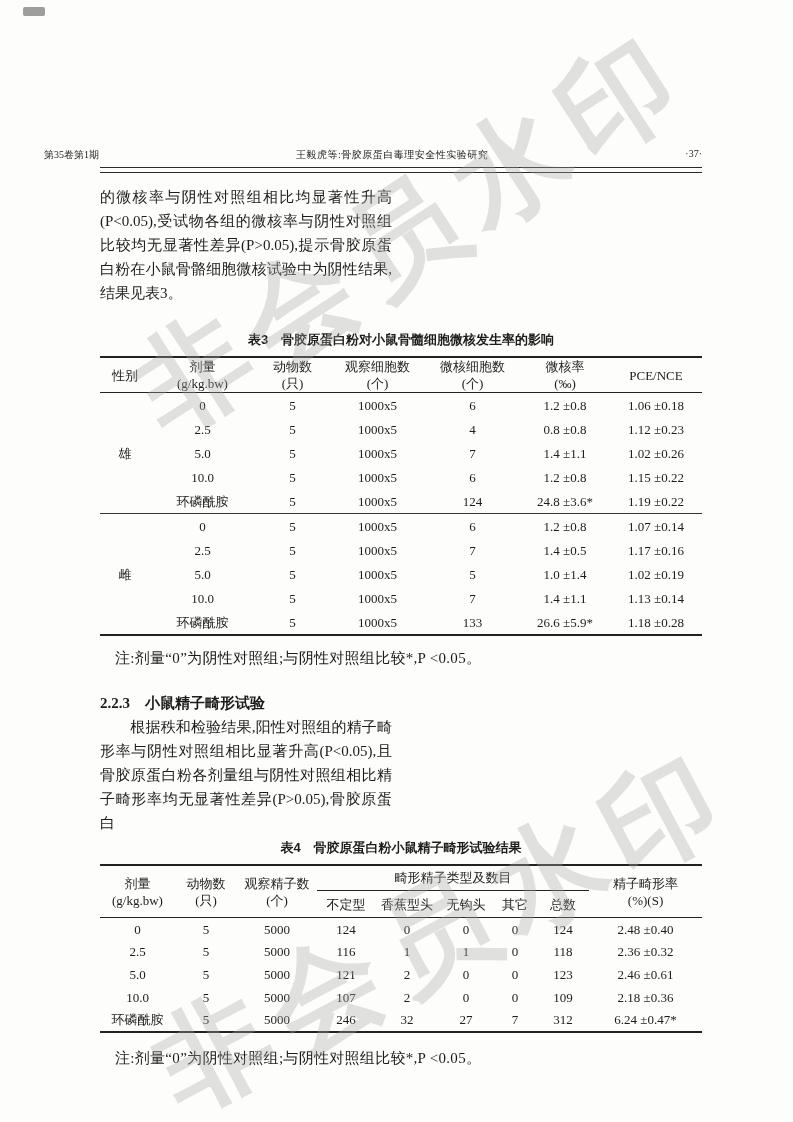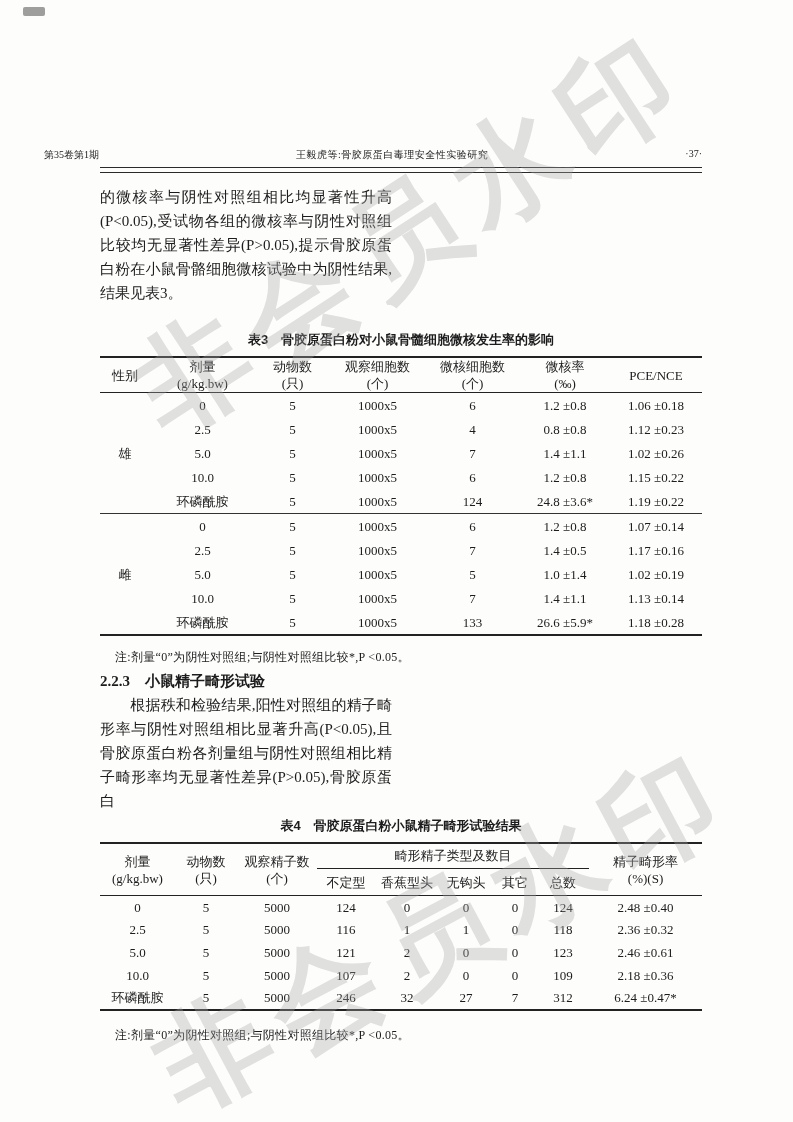--- a/index.html
+++ b/index.html
@@ -60,21 +60,21 @@
   table.dt thead th{height:21px;}
   table.dt{border-top:2.2px solid #222;border-bottom:2.2px solid #222;}
   .t3 thead th{border-bottom:1.3px solid #222;height:42px;}
   .t3 tbody td{height:24px;}
   .t3 .gsep{border-bottom:1px solid #333;}
   .t4 th.grp{border-bottom:1.2px solid #222;height:24px;font-family:Liberation Mono, monospace;}
   .t4 tr.sub th{height:26px;border-bottom:1.3px solid #222;}
   .t4 thead th[rowspan]{border-bottom:1.3px solid #222;}
   .t4 tbody td{height:22.6px;}
   .note{
-    margin:13px 0 0 115px;font-size:12px;letter-spacing:.3px;
+    margin:13px 0 0 115px;font-size:15px;letter-spacing:.3px;
   }
 </style>
 </head>
 <body>
 
 <div class="page">
 
   <div class="smudge"></div>
   <div class="wm wm1">非会员水印</div>
   <div class="wm wm2">非会员水印</div>
@@ -201,21 +201,21 @@
           <td>5</td>
           <td>1000x5</td>
           <td>133</td>
           <td>26.6 ±5.9*</td>
           <td>1.18 ±0.28</td>
         </tr>
       </tbody>
     </table>
     <div class="note">注:剂量“0”为阴性对照组;与阴性对照组比较*,P &lt;0.05。</div>
 
-    <div class="cols" style="margin-top:3px;">
+    <div class="cols" style="margin-top:23px;">
       <div class="col">
         <div class="h2">2.2.3　小鼠精子畸形试验</div>
         <div class="para">　　根据秩和检验结果,阳性对照组的精子畸形率与阴性对照组相比显著升高(P&lt;0.05),且骨胶原蛋白粉各剂量组与阴性对照组相比精子畸形率均无显著性差异(P&gt;0.05),骨胶原蛋白</div>
       </div>
     </div>
 
     <div class="tblttl ttl4">表4　骨胶原蛋白粉小鼠精子畸形试验结果</div>
     <table class="dt t4">
       <colgroup>
         <col style="width:75px">

